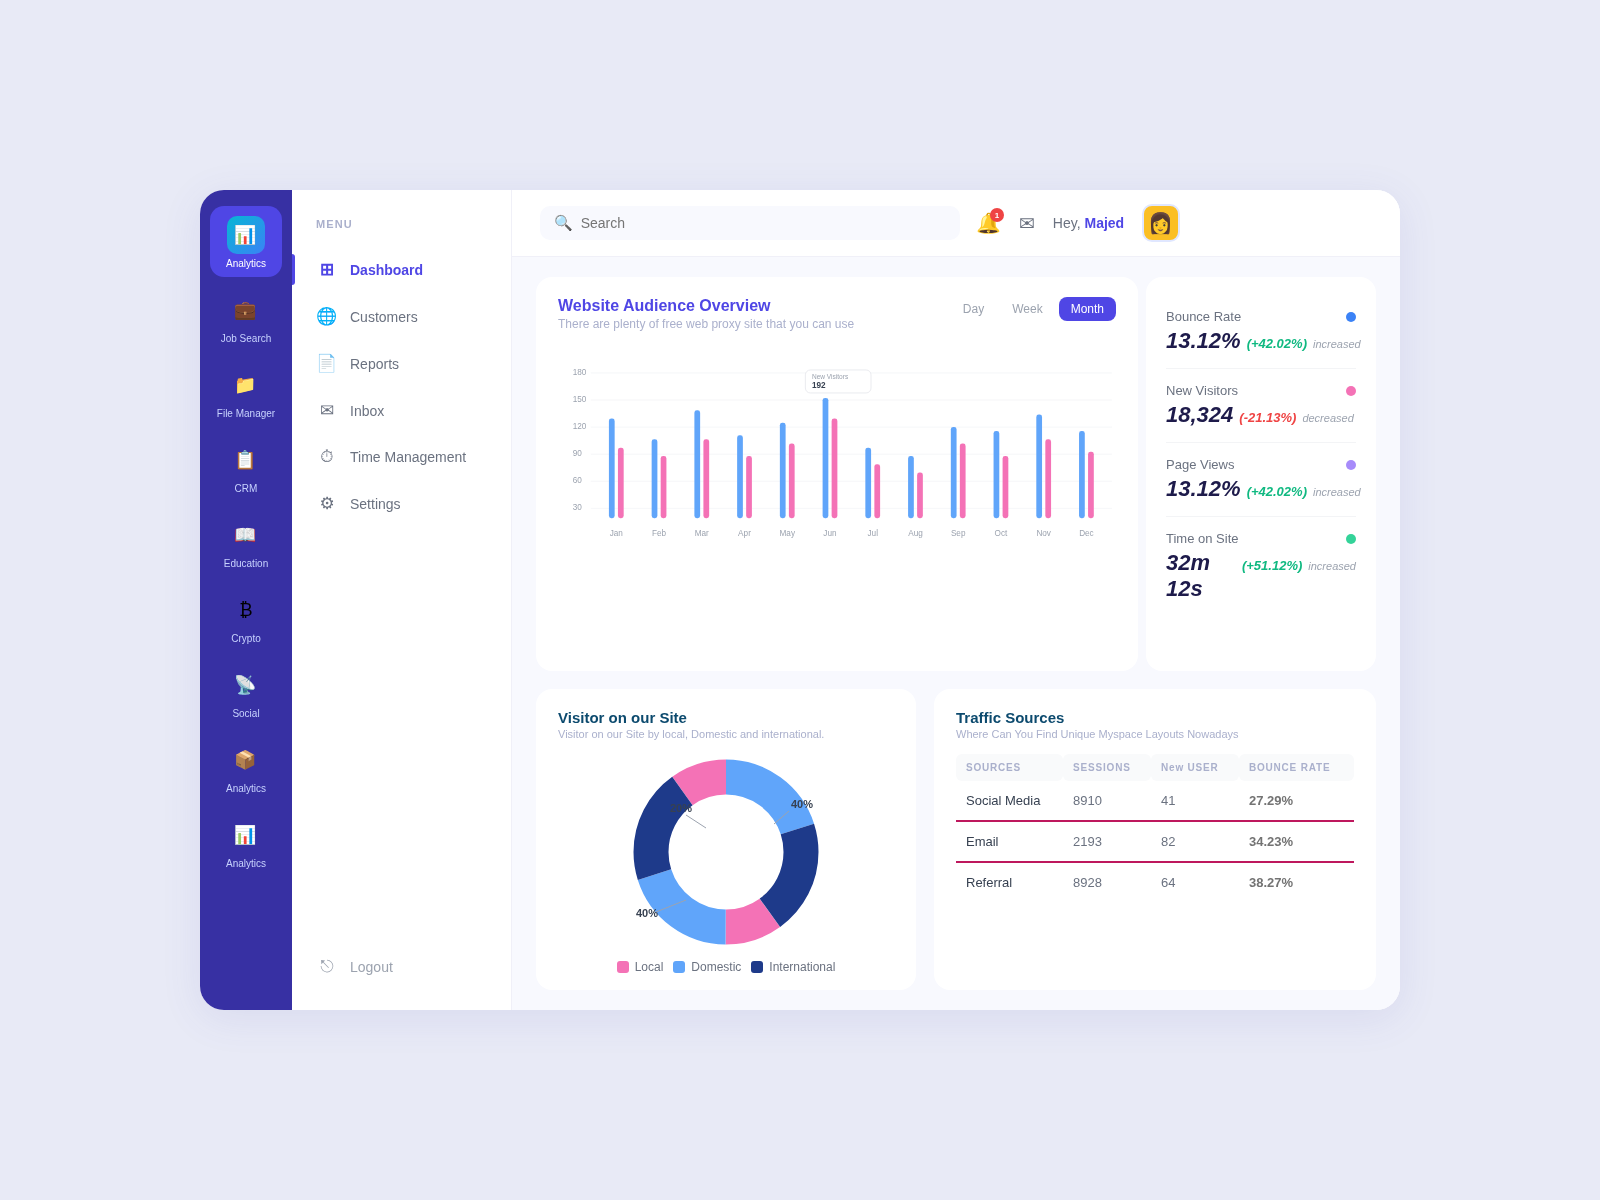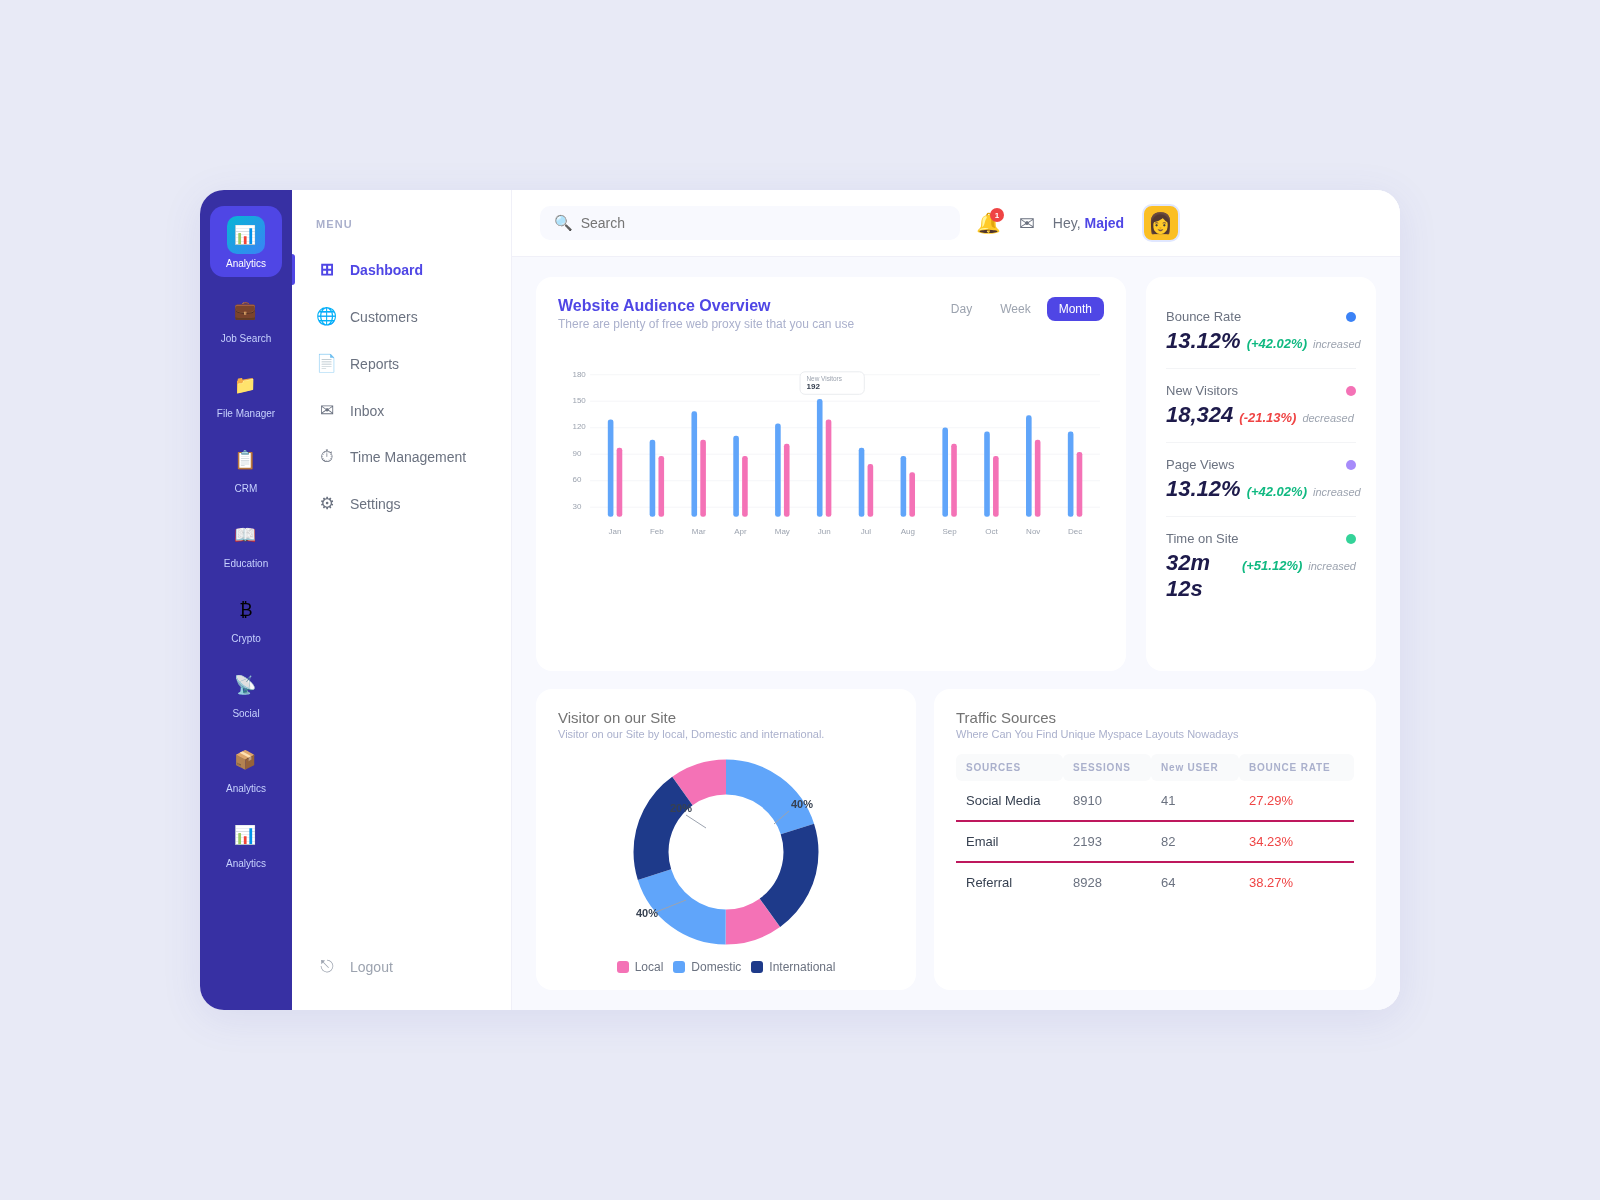--- a/index.html
+++ b/index.html
@@ -209,21 +209,21 @@
     .dashboard-body {
       flex: 1;
       padding: 20px 24px 20px;
       display: flex;
       flex-direction: column;
       gap: 18px;
       overflow-y: auto;
     }
     .top-row {
       display: flex;
-      gap: 20px;
+      gap: 8px;
       flex: 1;
     }
     .chart-section {
       flex: 1;
       background: #fff;
       border-radius: 16px;
       padding: 20px 22px 16px;
       display: flex;
       flex-direction: column;
     }
@@ -328,22 +328,22 @@
       gap: 18px;
     }
     .donut-section {
       flex: 0 0 380px;
       background: #fff;
       border-radius: 16px;
       padding: 20px 22px 16px;
     }
     .section-title {
       font-size: 15px;
-      font-weight: 400;
-      color: #737373;
+      font-weight: 700;
+      color: #0c4a6e;
     }
     .section-subtitle {
       font-size: 11px;
       color: #aab0cc;
       margin-top: 2px;
     }
     .donut-chart-area {
       display: flex;
       justify-content: center;
       align-items: center;
@@ -392,21 +392,21 @@
       background: #f9fafb;
       border-radius: 6px;
     }
     .traffic-table td {
       padding: 12px 10px;
       color: #374151;
       border-bottom: 2px solid #be185d;
     }
     .traffic-table tr:last-child td { border-bottom: none; }
     .traffic-table td:not(:first-child) { color: #6b7280; }
-    .traffic-table td:last-child { color: #ef4444; font-weight: 400; }
+    .traffic-table td:last-child { color: #737373; font-weight: 700; }
   </style>
 </head>
 <body>
 
 <div class="app-container">
 
   <nav class="icon-sidebar">
 
   <div class="icon-sidebar-item active">
     <div class="icon-box">📊</div>

